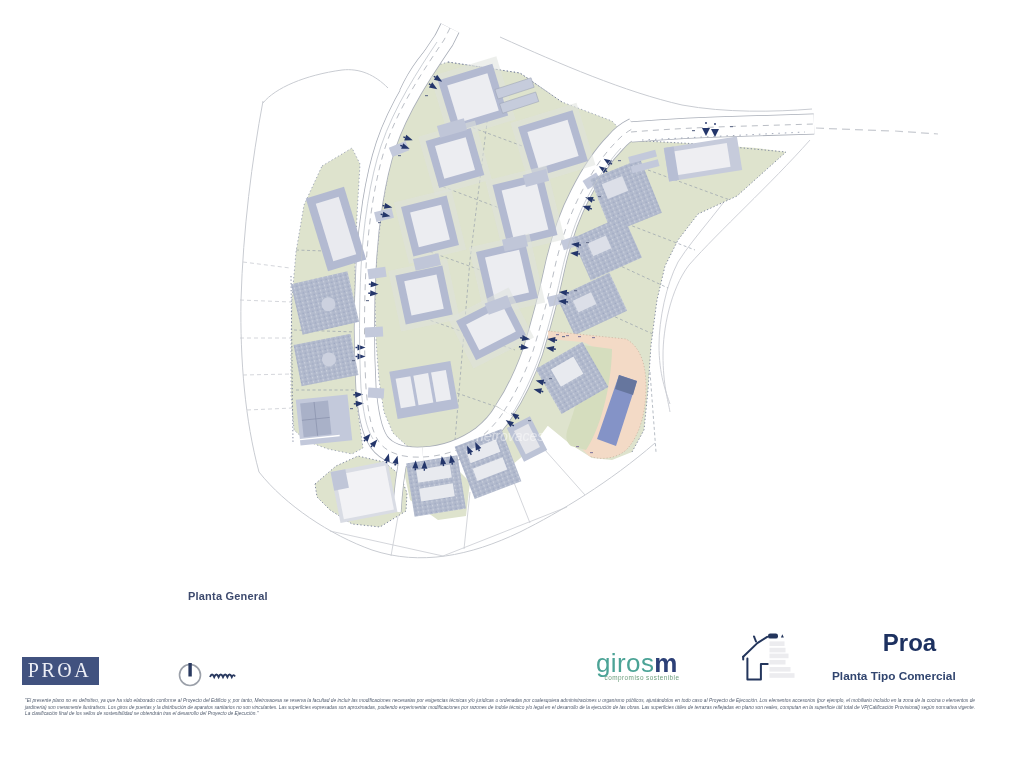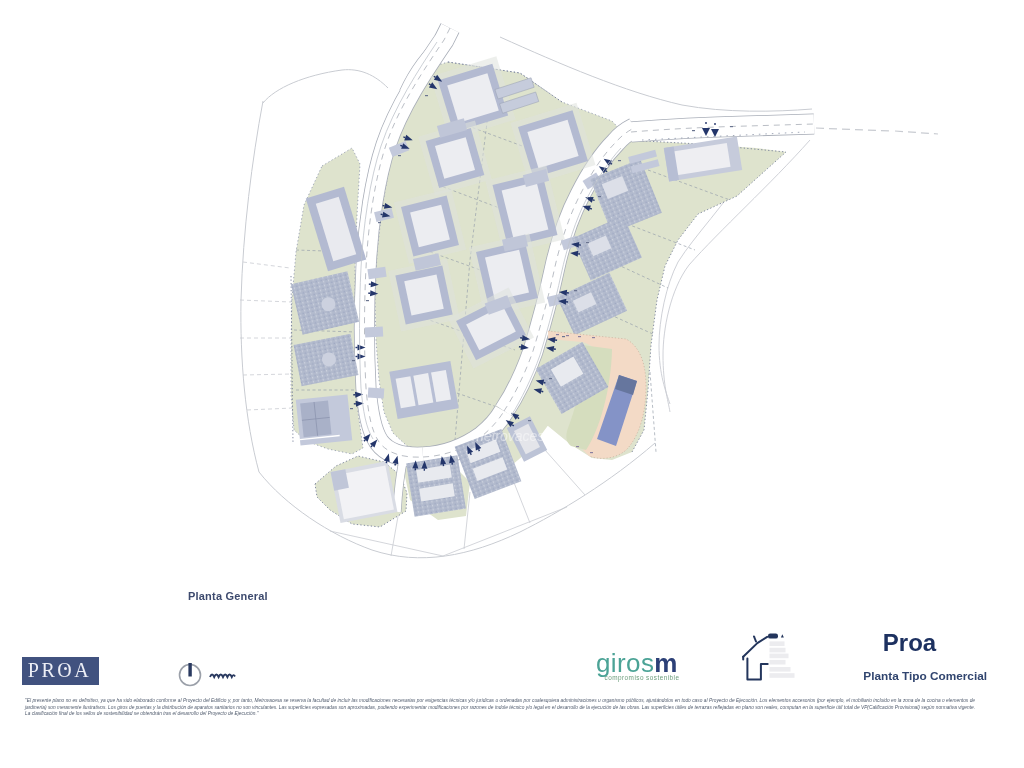--- a/index.html
+++ b/index.html
@@ -528,18 +528,18 @@
     <rect x="31.5" y="19.8" width="16" height="4.6"></rect>
     <rect x="31.5" y="25.6" width="19" height="4.6"></rect>
     <rect x="31.5" y="31.9" width="16" height="4.6"></rect>
     <rect x="31.5" y="39" width="21" height="4.6"></rect>
     <rect x="31.5" y="45.2" width="25" height="4.6"></rect>
   </g>
 </svg>
 
 <div class="abs" style="left:832px;top:629px;width:155px;text-align:center;font-size:24px;font-weight:700;color:#1d3160;">Proa</div>
 
-<div class="abs" style="left:832px;top:669px;width:155px;text-align:right;font-size:11.8px;font-weight:600;color:#31456f;">Planta Tipo Comercial</div>
+<div class="abs" style="left:832px;top:669px;width:155px;text-align:left;font-size:11.8px;font-weight:600;color:#31456f;">Planta Tipo Comercial</div>
 
 <div class="abs" style="left:25px;top:698px;width:950px;font-size:4.8px;line-height:6.6px;color:#515c6e;font-style:italic;text-align:justify;">
 "El presente plano no es definitivo, ya que ha sido elaborado conforme al Proyecto del Edificio y, por tanto, Metrovacesa se reserva la facultad de incluir las modificaciones necesarias por exigencias técnicas y/o jurídicas u ordenadas por cualesquiera administraciones u organismo públicos, ajustándolos en todo caso al Proyecto de Ejecución. Los elementos accesorios (por ejemplo, el mobiliario incluido en la zona de la cocina o elementos de jardinería) son meramente ilustrativos. Los giros de puertas y la distribución de aparatos sanitarios no son vinculantes. Las superficies expresadas son aproximadas, pudiendo experimentar modificaciones por razones de índole técnico y/o legal en el desarrollo de la ejecución de las obras. Las superficies útiles de terrazas reflejadas en plano son reales, computan en la superficie útil total de VP(Calificación Provisional) según normativa vigente. La clasificación final de los sellos de sostenibilidad se obtendrán tras el desarrollo del Proyecto de Ejecución."
 </div>
 </div>
 
 </body></html>

